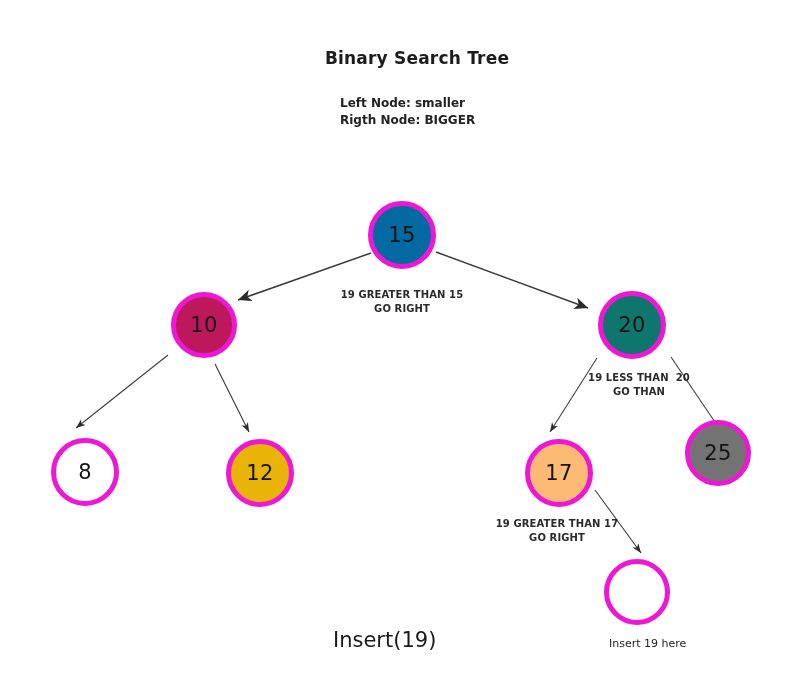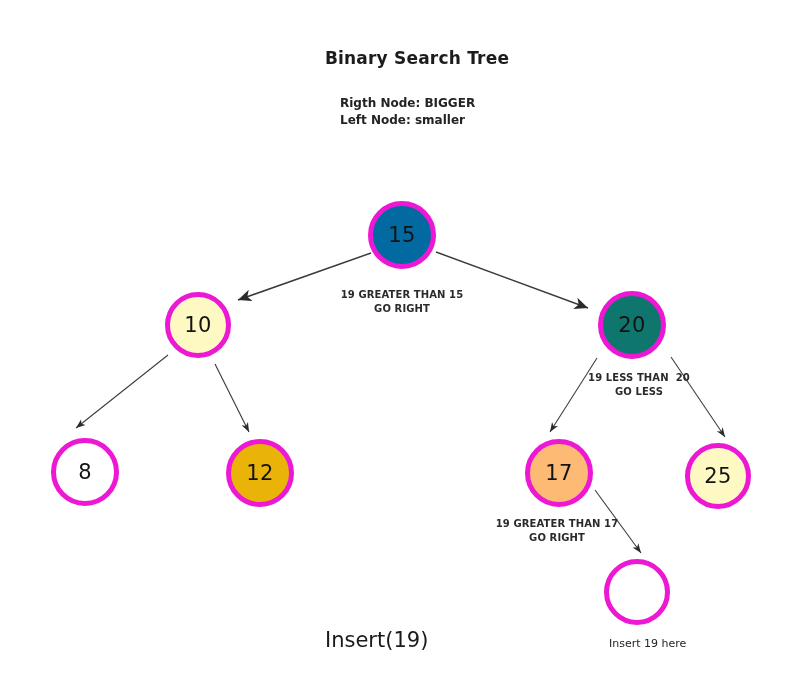--- a/index.html
+++ b/index.html
@@ -78,39 +78,40 @@
   }
   .annotation span {
     display: block;
   }
   .caption-main {
     position: absolute;
     font-size: 21px;
     font-weight: 400;
     color: #1a1a1a;
     white-space: nowrap;
+    margin-left: 8px;
   }
   .caption-small {
     position: absolute;
     font-size: 11px;
     font-weight: 400;
     color: #242424;
     white-space: nowrap;
   }
 </style>
 </head>
 <body>
 
 <div id="canvas">
 
   <div class="title" style="left:17px; top:48px; width:800px; text-align:center;">Binary Search Tree</div>
 
   <div class="subtitle-block" style="left:340px; top:95px;">
+    <span class="subtitle-line">Left Node: smaller</span>
     <span class="subtitle-line">Rigth Node: BIGGER</span>
-    <span class="subtitle-line">Left Node: smaller</span>
   </div>
 
   <svg class="edge-layer" viewBox="0 0 800 696" xmlns="http://www.w3.org/2000/svg">
     <defs>
       <marker id="arrow-thick" markerWidth="12" markerHeight="12" refX="9" refY="4" orient="auto" markerUnits="strokeWidth">
         <path d="M0,0 L9,4 L0,8 L2.4,4 z" fill="#2b2b2b"></path>
       </marker>
       <marker id="arrow-thin" markerWidth="12" markerHeight="12" refX="9" refY="4" orient="auto" markerUnits="strokeWidth">
         <path d="M0,0.6 L9,4 L0,7.4 L2.6,4 z" fill="#2b2b2b"></path>
       </marker>
@@ -123,45 +124,45 @@
         <line x1="597" y1="358" x2="550" y2="432" stroke="#3a3a3a" stroke-width="1.05" marker-end="url(#arrow-thin)"></line>
         <line x1="671" y1="357" x2="725" y2="437" stroke="#3a3a3a" stroke-width="1.05" marker-end="url(#arrow-thin)"></line>
         <line x1="595" y1="490" x2="641" y2="553" stroke="#3a3a3a" stroke-width="1.05" marker-end="url(#arrow-thin)"></line>
       </g>
   </svg>
 
   <div id="nodes-group">
       <div class="node" style="left: 368px; top: 201px; width: 68px; height: 68px; border: 5px solid rgb(237, 24, 212); background: #0369a1;">
         <span class="node-value">15</span>
       </div>
-      <div class="node" style="left: 165px; top: 292px; width: 66px; height: 66px; border: 5px solid rgb(237, 24, 212); background: #fef9c3;">
+      <div class="node" style="left: 171px; top: 292px; width: 66px; height: 66px; border: 5px solid rgb(237, 24, 212); background: #be185d;">
         <span class="node-value">10</span>
       </div>
       <div class="node" style="left: 598px; top: 291px; width: 68px; height: 68px; border: 5px solid rgb(237, 24, 212); background: #0f766e;">
         <span class="node-value">20</span>
       </div>
       <div class="node" style="left: 51px; top: 438px; width: 68px; height: 68px; border: 5px solid rgb(237, 24, 212); background: rgb(255, 255, 255);">
         <span class="node-value">8</span>
       </div>
       <div class="node" style="left: 226px; top: 439px; width: 68px; height: 68px; border: 5px solid rgb(237, 24, 212); background: #eab308;">
         <span class="node-value">12</span>
       </div>
       <div class="node" style="left: 525px; top: 439px; width: 68px; height: 68px; border: 5px solid rgb(237, 24, 212); background: #fdba74;">
         <span class="node-value">17</span>
       </div>
-      <div class="node" style="left: 685px; top: 443px; width: 66px; height: 66px; border: 5px solid rgb(237, 24, 212); background: #fef9c3;">
+      <div class="node" style="left: 685px; top: 420px; width: 66px; height: 66px; border: 5px solid rgb(237, 24, 212); background: #737373;">
         <span class="node-value">25</span>
       </div>
       <div class="node" style="left: 604px; top: 559px; width: 66px; height: 66px; border: 5px solid rgb(237, 24, 212); background: rgb(255, 255, 255);">
         <span class="node-value"></span>
       </div>
     </div>
   <div id="annotations-group">
       <div class="annotation" style="left: 292px; top: 288px; width: 220px;"><span>19 GREATER THAN 15</span><span>GO RIGHT</span></div>
-      <div class="annotation" style="left: 529px; top: 371px; width: 220px;"><span>19 LESS THAN  20</span><span>GO LESS</span></div>
+      <div class="annotation" style="left: 529px; top: 371px; width: 220px;"><span>19 LESS THAN  20</span><span>GO THAN</span></div>
       <div class="annotation" style="left: 447px; top: 517px; width: 220px;"><span>19 GREATER THAN 17</span><span>GO RIGHT</span></div>
     </div>
 
   <div class="caption-main" style="left:325px; top:628px;">Insert(19)</div>
 
   <div class="caption-small" style="left:609px; top:637px;">Insert 19 here</div>
 
 </div>
 
 </body></html>

